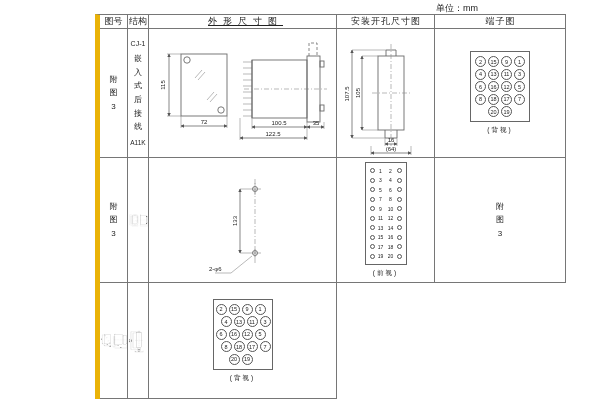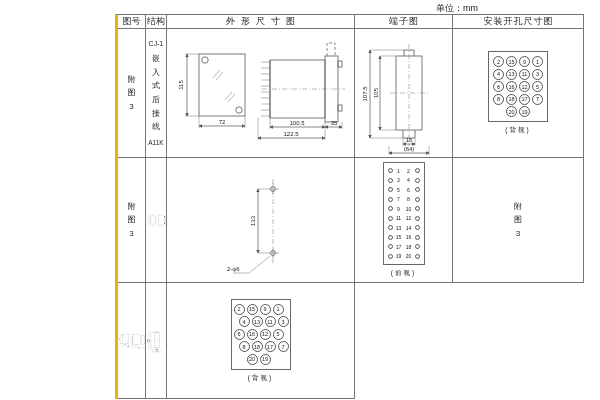--- a/index.html
+++ b/index.html
@@ -2,25 +2,25 @@
 <html><head>
 <meta charset="utf-8">
 <style>
   html,body{margin:0;padding:0;background:#fff;}
   .page{position:relative;width:600px;height:400px;background:#ffffff;
         font-family:"Liberation Sans",sans-serif;color:#333;overflow:hidden;padding-left:27px;}
   .unit{position:absolute;top:2px;left:436px;font-size:9px;color:#222;}
   .tbl{position:absolute;left:95px;top:14px;display:grid;
        grid-template-columns:28px 21px 188px 98px 131px;
        grid-template-rows:14px 129px 125px 116px;
-       border-top:1px solid #767676;border-left:3px solid #eab308;margin-left:20px;}
+       border-top:1px solid #767676;border-left:5px solid #eab308;}
   .cell{border-right:1px solid #767676;border-bottom:1px solid #767676;
         display:flex;align-items:center;justify-content:center;overflow:hidden;}
   .hd{font-size:9px;color:#222;white-space:nowrap;}
-  .sp3{letter-spacing:6px;text-indent:6px;}
+  .sp3{letter-spacing:6px;text-indent:6px;text-decoration:underline;}
   .sp1{letter-spacing:1px;text-indent:1px;}
   .vtext{width:1em;word-break:break-all;text-align:center;font-size:8px;line-height:1.7;color:#222;}
   .structcell{flex-direction:column;gap:5px;}
   .series{font-size:7px;color:#222;white-space:nowrap;}
   .code{font-size:6.5px;color:#222;white-space:nowrap;}
   .termcell{flex-direction:column;gap:4px;}
   .tbox{border:1px solid #666;padding:4px 4px;display:flex;flex-direction:column;gap:1.5px;background:#fff;}
   .trow{display:flex;gap:2px;justify-content:center;}
   .tc{width:11px;height:11px;border:1px solid #555;border-radius:50%;font-size:5.5px;
       display:flex;align-items:center;justify-content:center;color:#222;box-sizing:border-box;}
@@ -52,22 +52,22 @@
 
 <div class="page">
 
   <div class="unit">单位：mm</div>
 
   <div class="tbl">
 
     <div class="cell hd">图号</div>
     <div class="cell hd">结构</div>
     <div class="cell hd sp3">外形尺寸图</div>
+    <div class="cell hd sp1">安装开孔尺寸图</div>
     <div class="cell hd sp1">端子图</div>
-    <div class="cell hd sp1">安装开孔尺寸图</div>
 
     <div class="cell">
       <div class="vtext">附图3</div>
     </div>
     <div class="cell structcell">
       <span class="series">CJ-1</span>
       <span class="vtext">嵌入式后接线</span>
       <span class="code">A11K</span>
     </div>
     <div class="cell">

